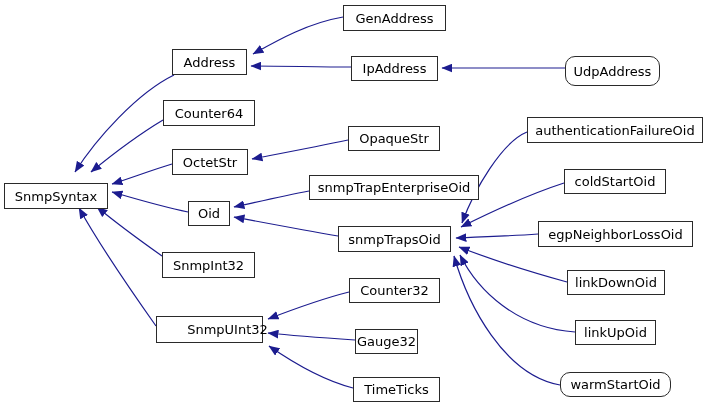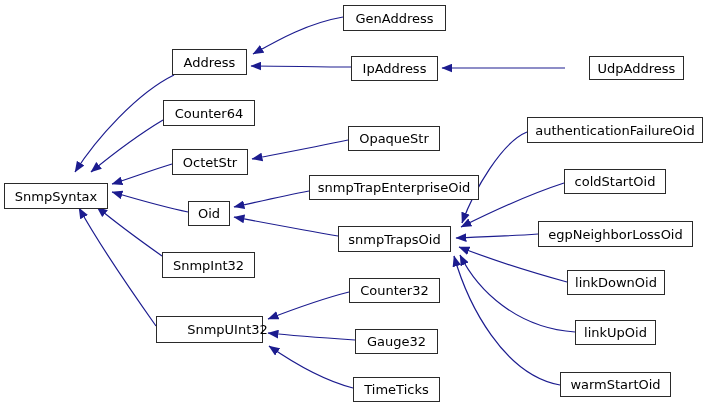--- a/index.html
+++ b/index.html
@@ -93,23 +93,23 @@
   <div class="node" style="left:172px; top:149px; width:76px;  height:26px;">OctetStr</div>
   <div class="node" style="left:188px; top:201px; width:42px;  height:25px;">Oid</div>
   <div class="node" style="left:162px; top:252px; width:93px;  height:26px;">SnmpInt32</div>
   <div class="node" style="left:156px; top:316px; width:107px; height:27px;padding-left:36px;">SnmpUInt32</div>
   <div class="node" style="left:343px; top:5px;   width:103px; height:26px;">GenAddress</div>
   <div class="node" style="left:351px; top:56px;  width:87px;  height:25px;">IpAddress</div>
   <div class="node" style="left:348px; top:126px; width:92px;  height:25px;">OpaqueStr</div>
   <div class="node" style="left:309px; top:175px; width:170px; height:25px;">snmpTrapEnterpriseOid</div>
   <div class="node" style="left:338px; top:226px; width:113px; height:26px;">snmpTrapsOid</div>
   <div class="node" style="left:349px; top:278px; width:91px;  height:25px;">Counter32</div>
-  <div class="node" style="left:355px; top:329px; width:83px;  height:25px;">Gauge32</div>
+  <div class="node" style="left:355px; top:329px; width:63px;  height:25px;">Gauge32</div>
   <div class="node" style="left:353px; top:377px; width:87px;  height:25px;">TimeTicks</div>
-  <div class="node" style="left:589px; top:56px;  width:95px;  height:24px;">UdpAddress</div>
+  <div class="node" style="left:565px; top:56px;  width:95px;  height:30px;border-radius:10px;">UdpAddress</div>
   <div class="node" style="left:527px; top:117px; width:176px; height:26px;">authenticationFailureOid</div>
   <div class="node" style="left:564px; top:169px; width:102px; height:25px;">coldStartOid</div>
   <div class="node" style="left:538px; top:221px; width:155px; height:26px;">egpNeighborLossOid</div>
   <div class="node" style="left:567px; top:270px; width:98px;  height:25px;">linkDownOid</div>
   <div class="node" style="left:575px; top:320px; width:81px;  height:25px;">linkUpOid</div>
-  <div class="node" style="left:560px; top:372px; width:111px; height:25px;">warmStartOid</div>
+  <div class="node" style="left:560px; top:372px; width:111px; height:25px;border-radius:10px;">warmStartOid</div>
 
 </div>
 
 </body></html>

